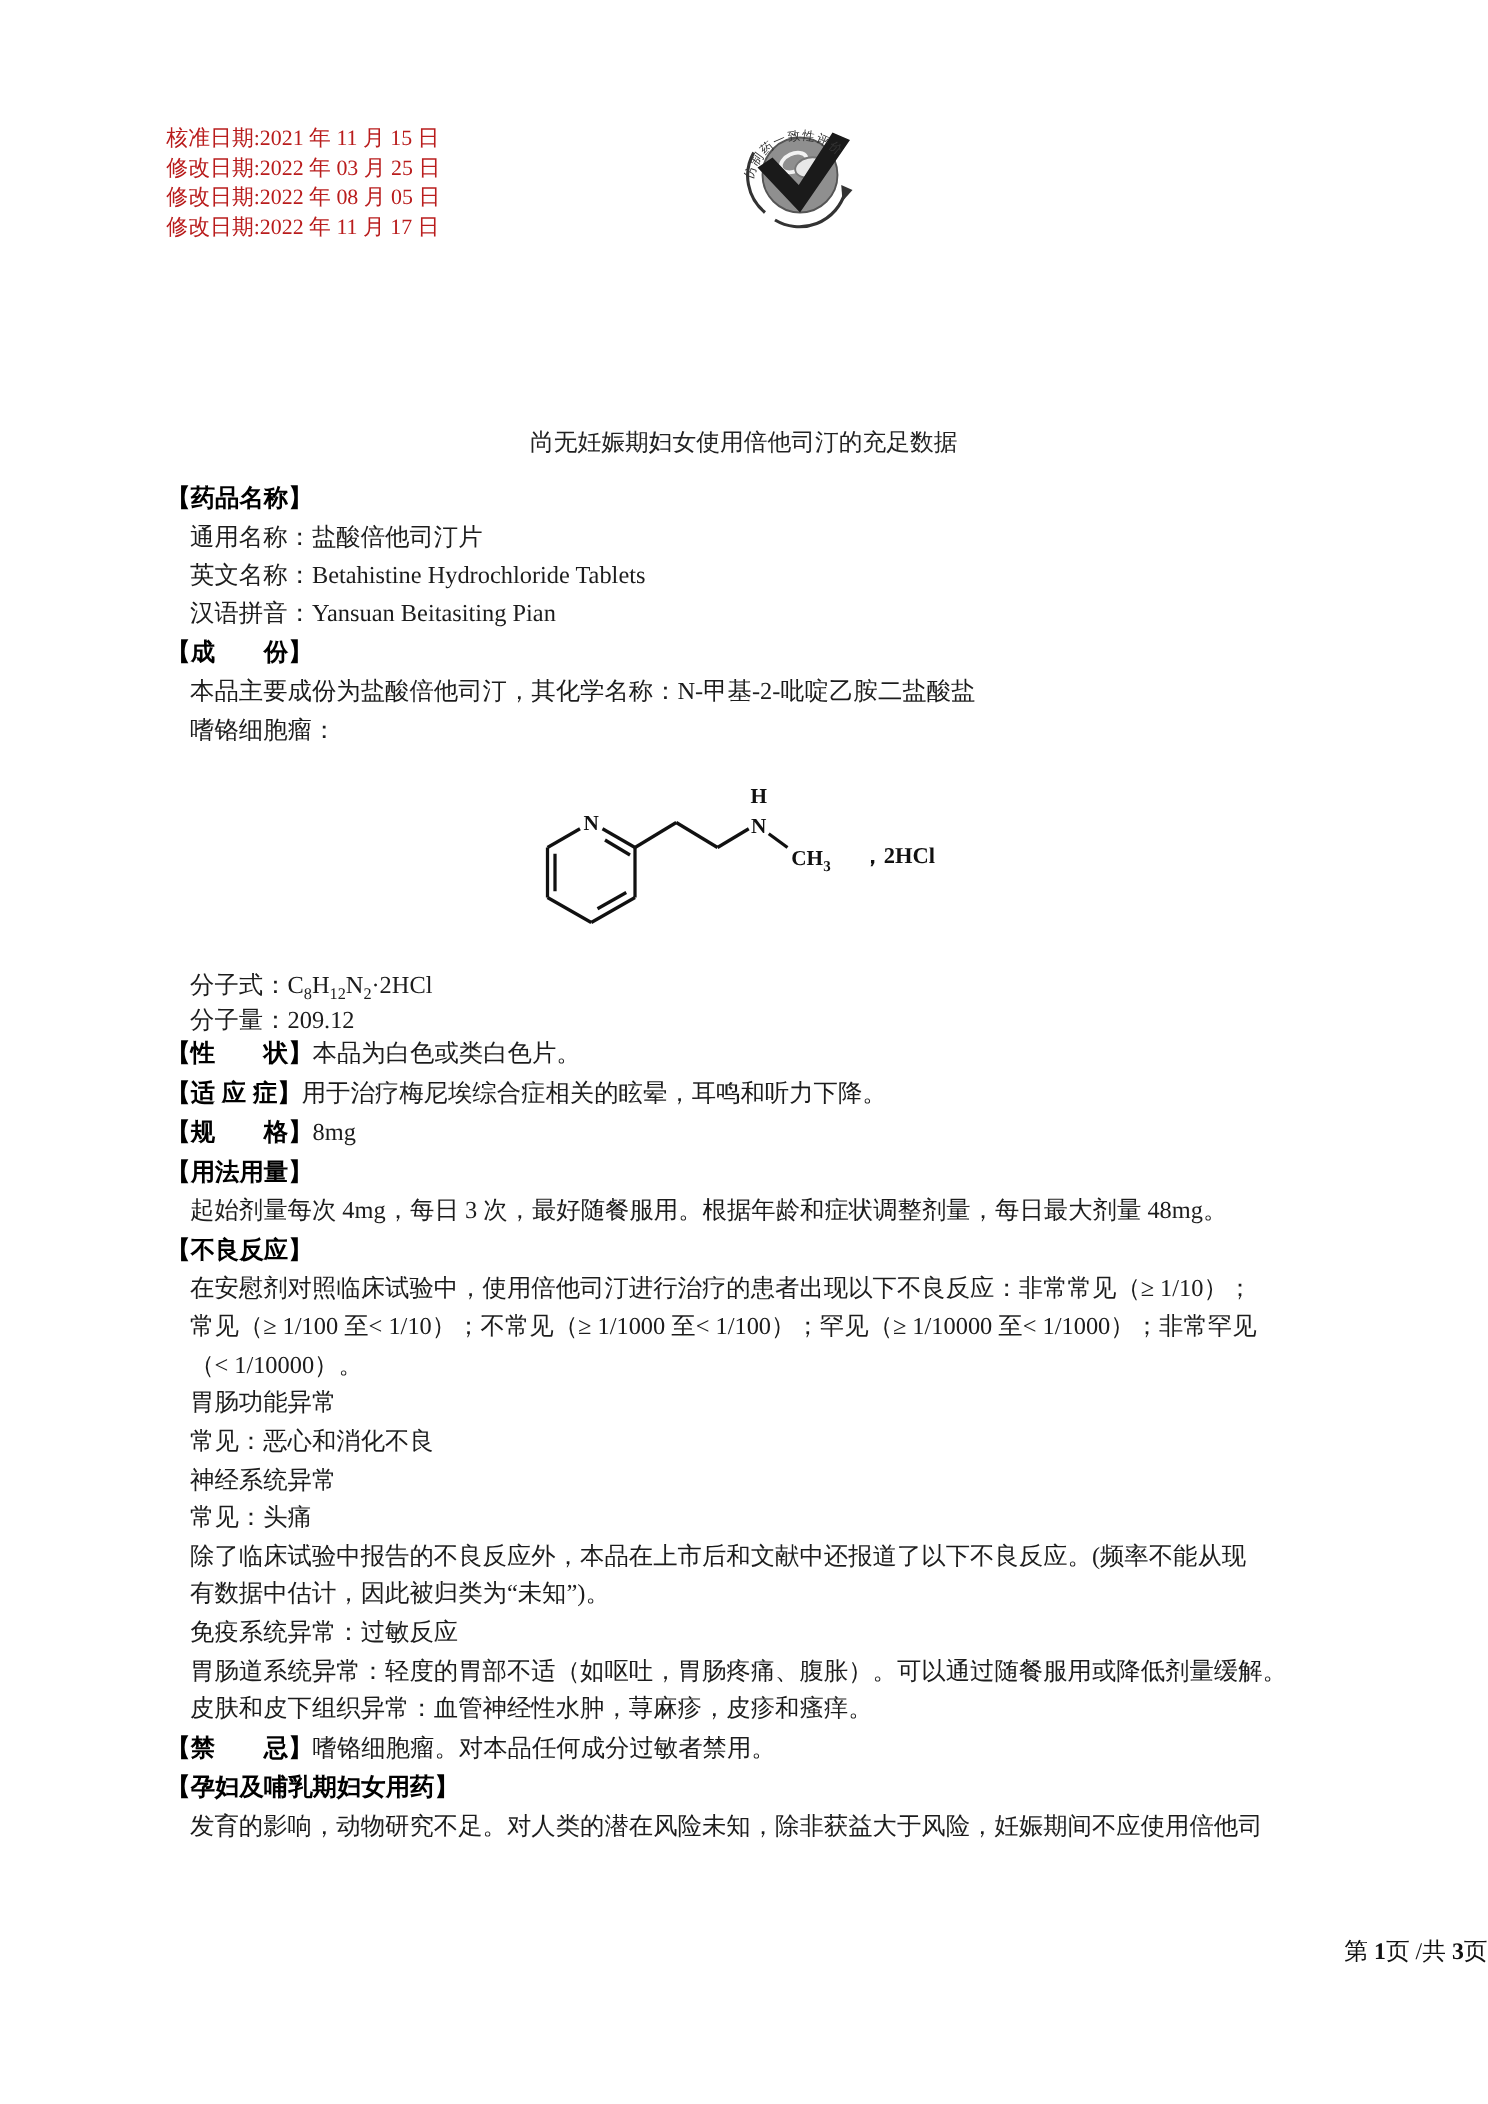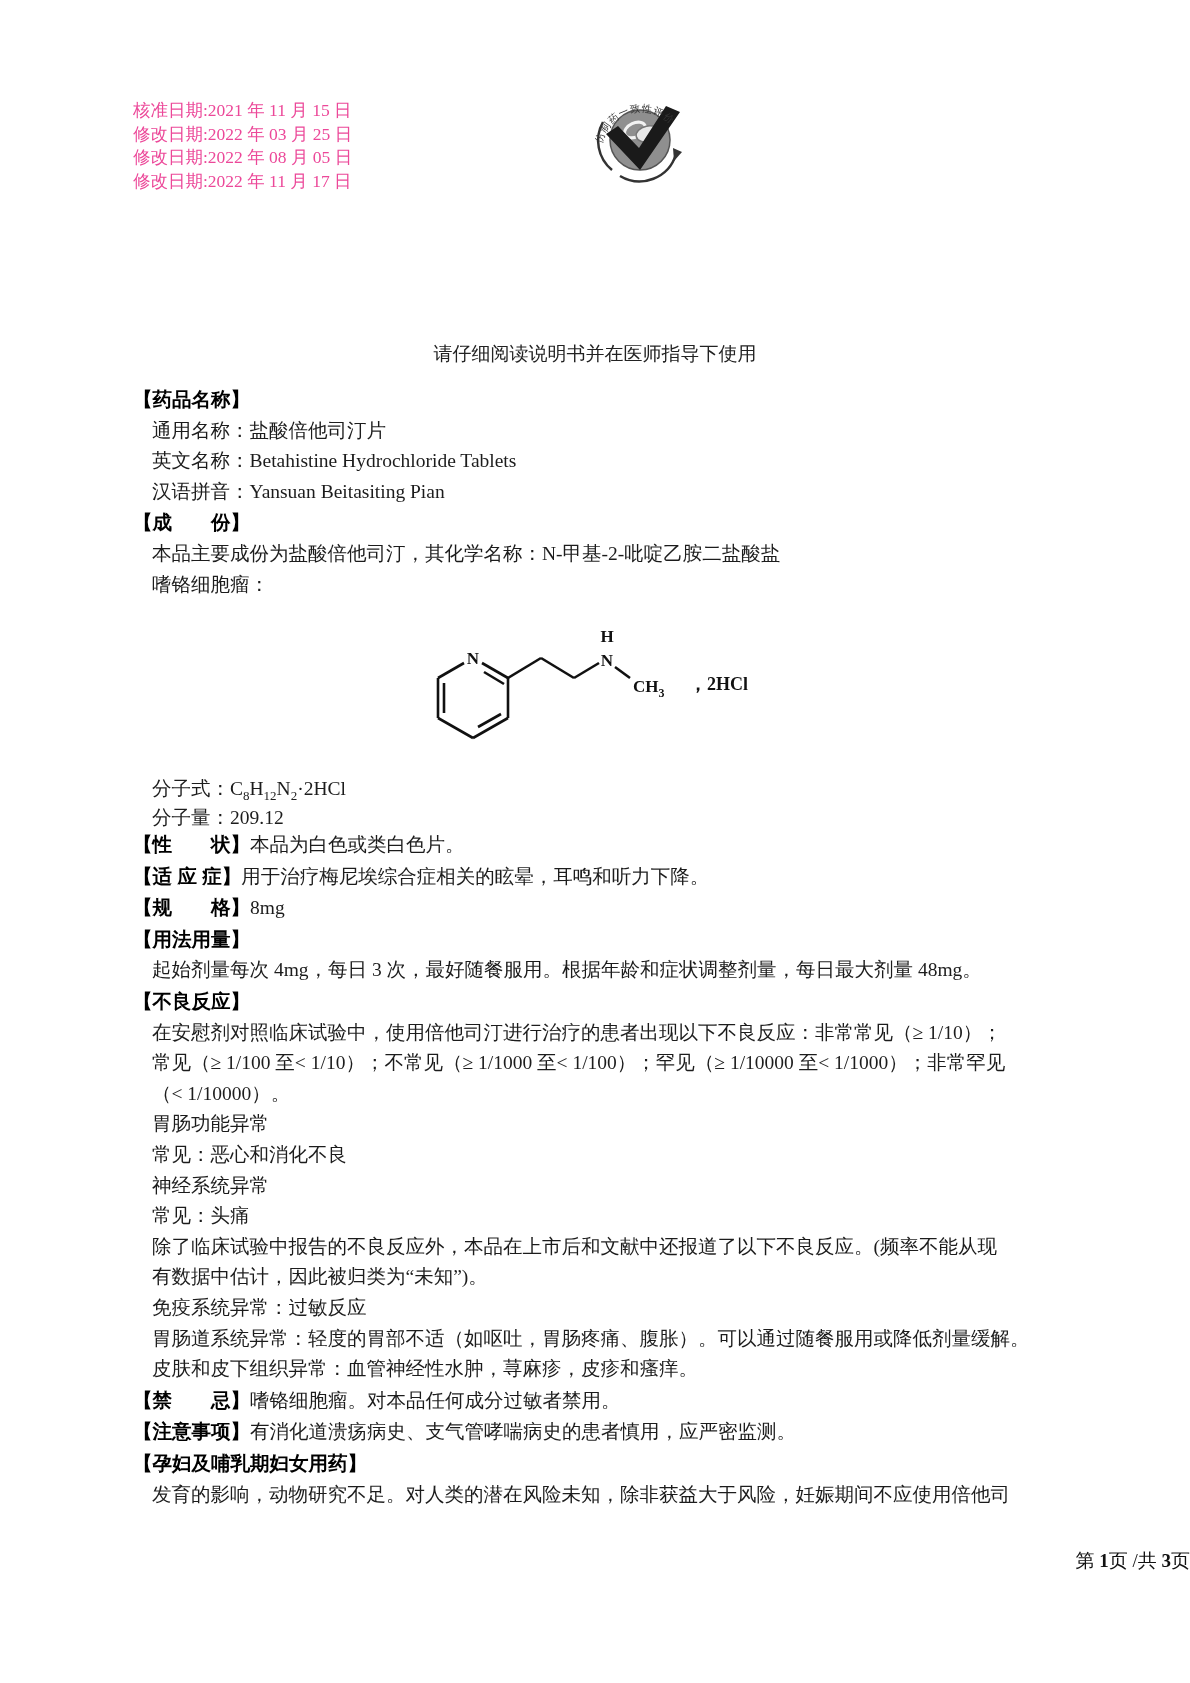--- a/index.html
+++ b/index.html
@@ -1,19 +1,19 @@
 <!DOCTYPE html>
 <html><head>
 <meta charset="utf-8">
 <style>
   html,body{margin:0;padding:0;background:#ffffff;}
   .page{position:relative;width:1190px;height:1683px;background:#ffffff;overflow:hidden;
         font-family:"Liberation Serif","DejaVu Serif",serif;color:#1c1c1c;}
   
-  .dates{position:absolute;left:133px;top:99px;font-size:17.5px;line-height:23.5px;color:#ec4899;}
+  .dates{position:absolute;left:133px;top:99px;font-size:17.5px;line-height:23.5px;color:#b91c1c;}
   .cert-logo{position:absolute;left:590px;top:82px;width:100px;height:104px;}
   .brand{position:absolute;left:836px;top:100px;font-family:"DejaVu Sans","Liberation Sans",sans-serif;
          font-weight:900;font-size:41px;letter-spacing:2px;color:#0d0d0d;white-space:nowrap;}
   .brand .reg{font-size:15px;vertical-align:28px;font-weight:700;margin-left:2px;}
   
   .title{position:absolute;left:0;top:236px;width:100%;text-align:center;
          font-family:"Liberation Sans","DejaVu Sans",sans-serif;font-weight:700;
          font-size:64px;letter-spacing:3px;color:#000;}
   .subtitle{position:absolute;left:0;top:341px;width:100%;text-align:center;font-size:19px;color:#222;}
   
@@ -58,21 +58,21 @@
 
       <path d="M 16,52 L 50,88 L 90,30 L 76,24 L 49,66 L 28,44 Z" fill="#1a1a1a"></path>
 
       <text font-size="10" fill="#333" letter-spacing="1">
         <textPath href="#arcTop">仿制药一致性评价</textPath>
       </text>
     </svg>
   </div>
 
 
-  <div class="subtitle">请仔细阅读说明书并在医师指导下使用</div>
+  <div class="subtitle">尚无妊娠期妇女使用倍他司汀的充足数据</div>
 
   <div class="content">
 
     <div class="line"><span class="h">【药品名称】</span></div>
     <div class="line ind">通用名称：盐酸倍他司汀片</div>
     <div class="line ind">英文名称：Betahistine Hydrochloride Tablets</div>
     <div class="line ind">汉语拼音：Yansuan Beitasiting Pian</div>
 
     <div class="line"><span class="h">【成　　份】</span></div>
     <div class="line ind">本品主要成份为盐酸倍他司汀，其化学名称：N-甲基-2-吡啶乙胺二盐酸盐</div>
@@ -127,21 +127,20 @@
     <div class="line ind">常见：恶心和消化不良</div>
     <div class="line ind">神经系统异常</div>
     <div class="line ind">常见：头痛</div>
     <div class="line ind">除了临床试验中报告的不良反应外，本品在上市后和文献中还报道了以下不良反应。(频率不能从现</div>
     <div class="line ind">有数据中估计，因此被归类为“未知”)。</div>
     <div class="line ind">免疫系统异常：过敏反应</div>
     <div class="line ind">胃肠道系统异常：轻度的胃部不适（如呕吐，胃肠疼痛、腹胀）。可以通过随餐服用或降低剂量缓解。</div>
     <div class="line ind">皮肤和皮下组织异常：血管神经性水肿，荨麻疹，皮疹和瘙痒。</div>
 
     <div class="line"><span class="h">【禁　　忌】</span><span>嗜铬细胞瘤。对本品任何成分过敏者禁用。</span></div>
-    <div class="line"><span class="h">【注意事项】</span><span>有消化道溃疡病史、支气管哮喘病史的患者慎用，应严密监测。</span></div>
 
     <div class="line"><span class="h">【孕妇及哺乳期妇女用药】</span></div>
     <div class="line ind">发育的影响，动物研究不足。对人类的潜在风险未知，除非获益大于风险，妊娠期间不应使用倍他司</div>
 
   </div>
 
   <div class="footer">
     <span>第 </span><span class="num">1</span><span>页 </span><span> /共 </span><span class="num">3</span><span>页</span>
   </div>
 

